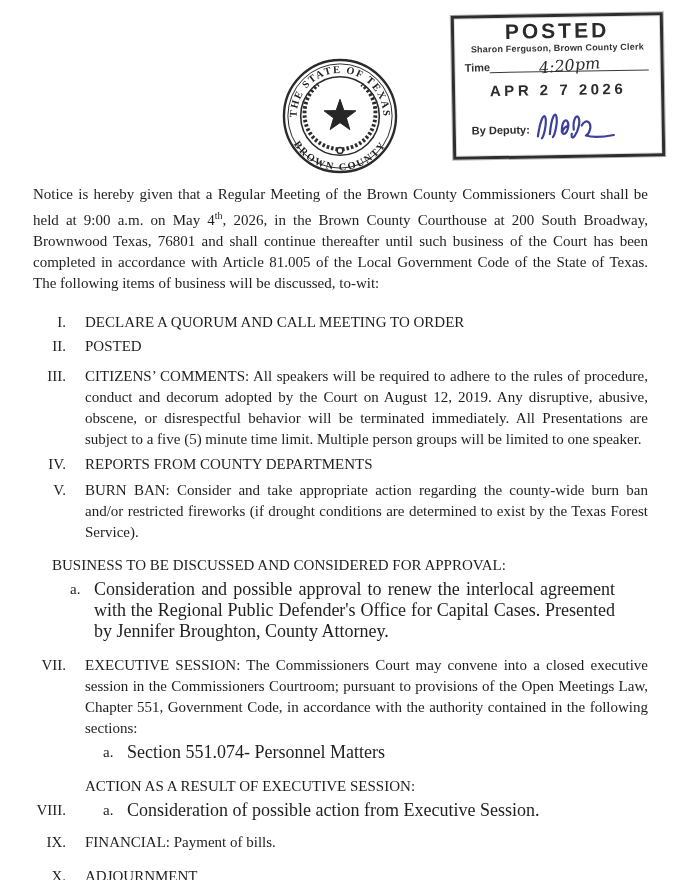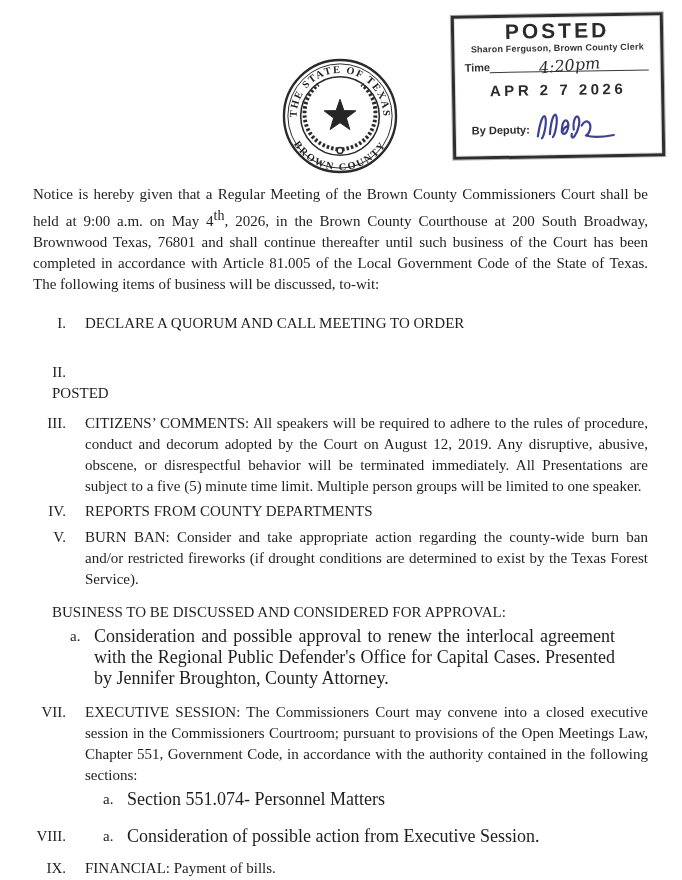--- a/index.html
+++ b/index.html
@@ -73,32 +73,32 @@
   }
   .stamp-deputy-label { font-size:11px; font-weight:bold; color:#2c2c2c; padding-bottom:6px; }
   .signature { width:96px; height:36px; margin-left:2px; margin-bottom:-3px; }
 
   
   .doc-body { padding:6px 34px 0 33px; }
   .intro {
     margin:0; font-size:15px; line-height:21px;
     text-align:justify;
   }
-  .intro sup { font-size:14px; }
+  .intro sup { font-size:10px; }
 
   .agenda { margin:0; }
   .item { display:flex; }
   .num { width:33px; text-align:right; flex-shrink:0; font-size:15px; line-height:21px; }
   .txt { margin-left:19px; width:563px; font-size:15px; line-height:21px; text-align:justify; }
   .sub { display:flex; padding-left:18px; margin-top:3px; }
   .sub-marker { width:24px; flex-shrink:0; font-size:15px; line-height:21px; }
   .sub-text { flex:1; font-size:18px; line-height:21px; text-align:justify; }
 
   .mt-i1 { margin-top:18px; }
-  .mt-i2 { margin-top:28px;flex-direction:column; }
+  .mt-i2 { margin-top:3px; }
   .mt-i3 { margin-top:9px; }
   .mt-i4 { margin-top:4px; }
   .mt-i5 { margin-top:5px; }
   .mt-i6 { margin-top:12px; }
   .mt-i7 { margin-top:13px;justify-content:space-between; }
   .mt-i8 { margin-top:13px;align-items:flex-end; }
   .mt-i9 { margin-top:11px;align-items:flex-end; }
   .mt-i10 { margin-top:13px; }
 </style>
 </head>
@@ -197,20 +197,21 @@
           <div class="sub">
             <span class="sub-marker">a.</span>
             <div class="sub-text">Section 551.074- Personnel Matters</div>
           </div>
         </div>
       </div>
 
       <div class="item mt-i8">
         <span class="num">VIII.</span>
         <div class="txt">
+          <div>ACTION AS A RESULT OF EXECUTIVE SESSION:</div>
           <div class="sub">
             <span class="sub-marker">a.</span>
             <div class="sub-text">Consideration of possible action from Executive Session.</div>
           </div>
         </div>
       </div>
 
       <div class="item mt-i9">
         <span class="num">IX.</span>
         <div class="txt">FINANCIAL: Payment of bills.</div>

